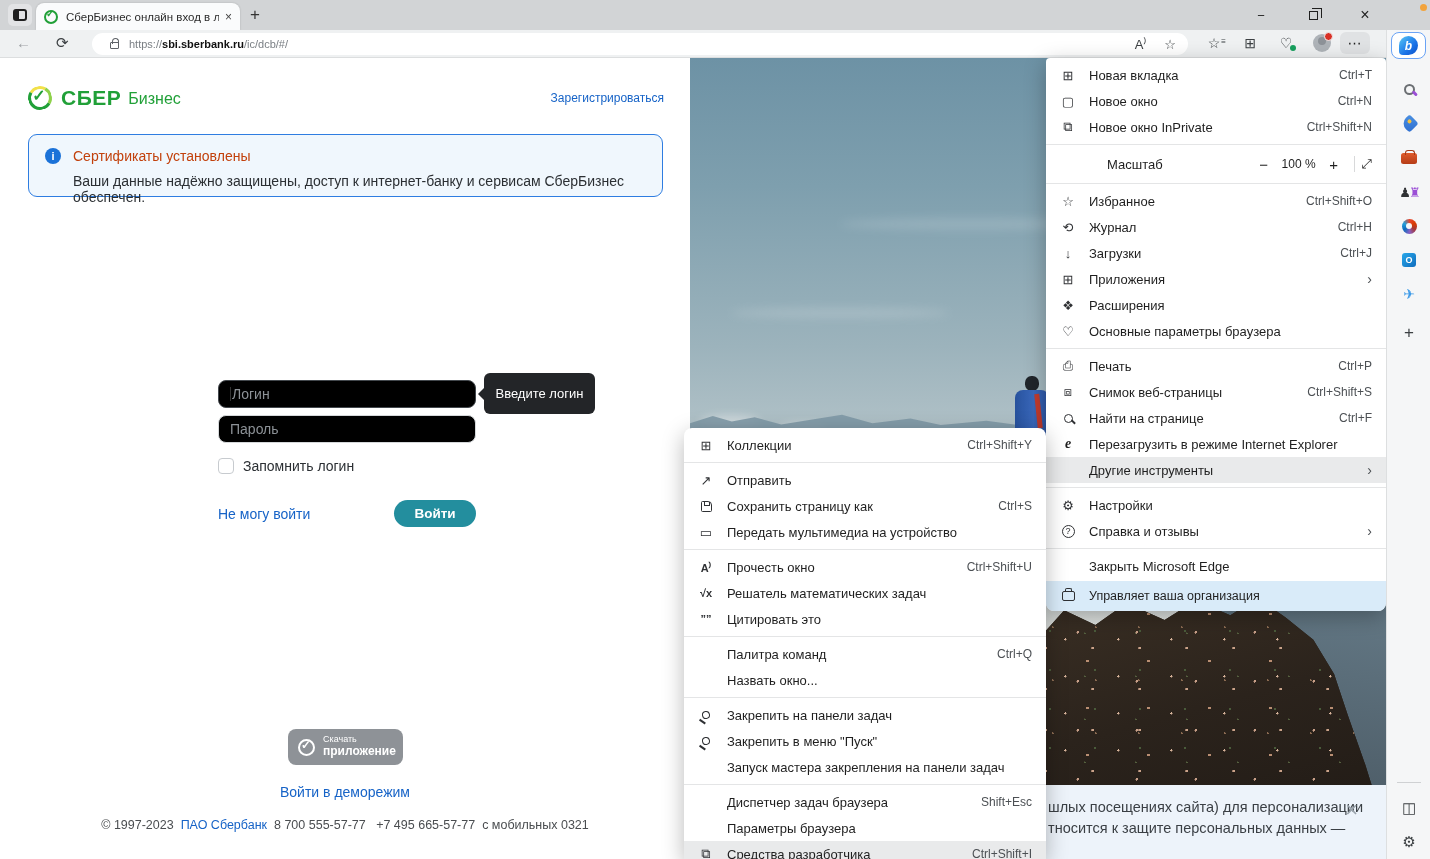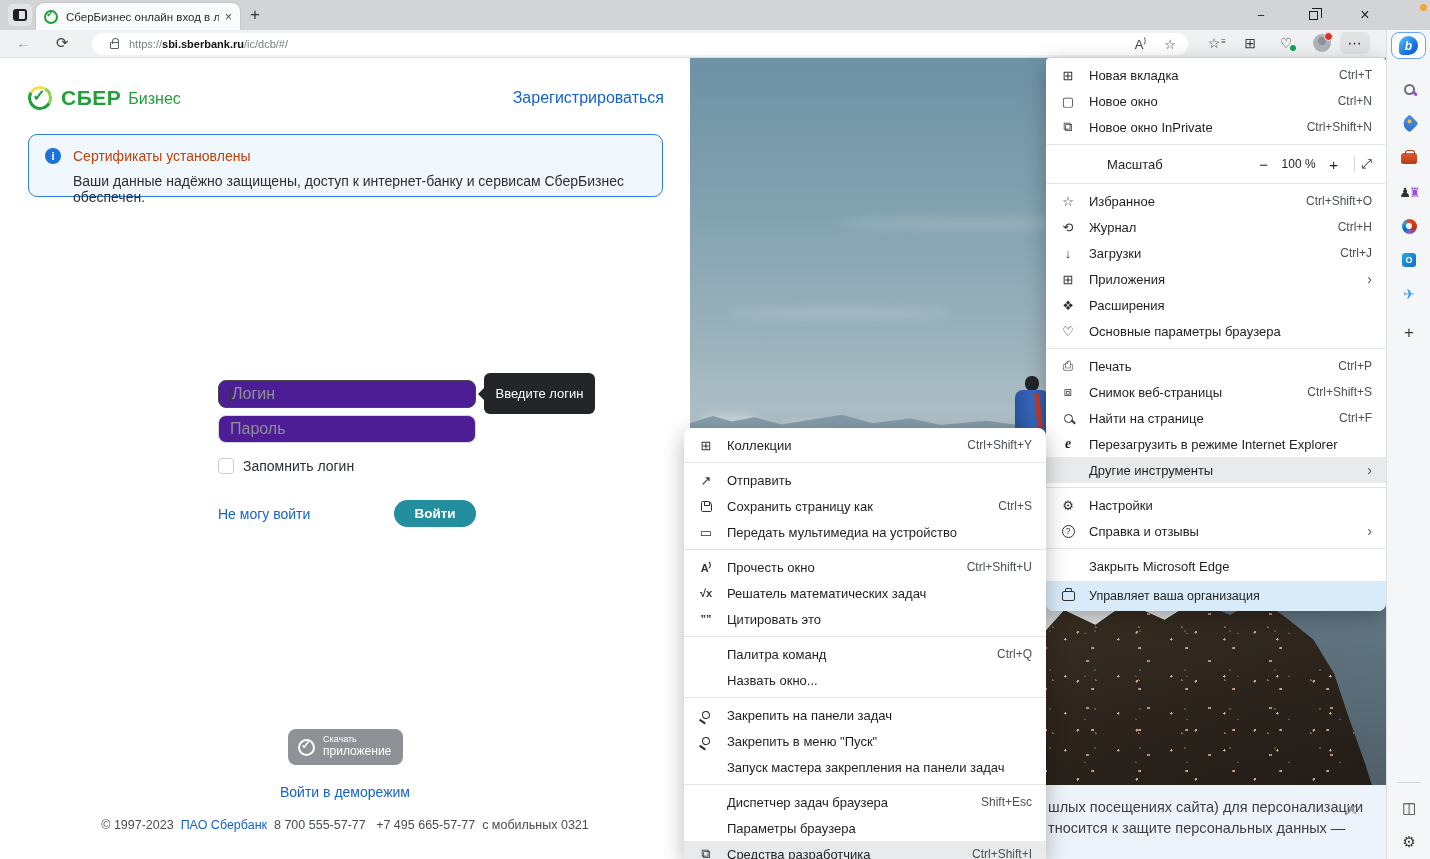--- a/index.html
+++ b/index.html
@@ -61,45 +61,45 @@
   .sb-plus { font-size:17px; color:#3c4043; }
   .sb-div { position:absolute; left:10px; width:24px; height:1px; background:#cfd1d3; }
 
   
   .page { position:absolute; left:0; top:58px; width:690px; height:801px; background:#fff; }
   .logo-row { position:absolute; left:28px; top:28px; right:26px; display:flex; align-items:center; }
   .sber-check { width:24px; height:24px; border:3.5px solid; border-color:#f2e14a #8ed14a #21a038 #21a038; border-radius:50%; position:relative; transform:rotate(-15deg); }
   .sber-check::before { content:"✓"; position:absolute; left:2px; top:-3px; font-size:16px; font-weight:bold; color:#21a038; transform:rotate(15deg); }
   .sber-word { font-size:21px; font-weight:800; color:#21a038; margin-left:9px; letter-spacing:.5px; }
   .sber-biz { font-size:16px; color:#21a038; margin-left:7px; margin-top:2px; }
-  .register { margin-left:auto; font-size:16px; color:#1663c7; }
+  .register { margin-left:auto; font-size:12px; color:#1663c7; }
   .banner { position:absolute; left:28px; top:76px; width:635px; height:63px; border:1px solid #2e7de1; border-radius:9px; background:#f0f7fd; padding:13px 16px 0 16px; }
   .banner-head { display:flex; align-items:center; }
   .info-ic { width:16px; height:16px; border-radius:50%; background:#1b72d8; color:#fff; font-size:11px; font-weight:bold; display:flex; align-items:center; justify-content:center; flex:none; }
   .banner-title { font-size:14px; color:#c2410c; margin-left:12px; }
   .banner-body { font-size:14px; color:#2b2f33; margin:9px 0 0 28px; }
   .form { position:absolute; left:218px; top:322px; width:258px; }
-  .inp { width:258px; height:28px; border-radius:8px; font-size:16px; padding:0 11px; color:#8d9297; display:flex; align-items:center; background:#4c1d95; }
+  .inp { width:258px; height:28px; border-radius:8px; font-size:14px; padding:0 11px; color:#8d9297; display:flex; align-items:center; background:#000000; }
   .inp-login { border:1.8px solid #43484d; }
   .caret { display:inline-block; width:1px; height:14px; background:#333; margin-right:1px; }
   .inp-pass { border:1px solid #d5d8da; margin-top:7px; }
   .chk-row { display:flex; align-items:center; margin-top:15px; }
   .chk { width:16px; height:16px; border:1.5px solid #c7cbcf; border-radius:4px; background:#fff; flex:none; }
   .chk-label { font-size:14px; color:#2b2f33; margin-left:9px; }
   .form-bottom { display:flex; align-items:center; margin-top:26px; }
   .cant-login { font-size:14px; color:#1663c7; }
   .login-btn { margin-left:auto; width:82px; height:27px; border-radius:15px; background:#238e9e; color:#fff; font-size:13.5px; font-weight:bold; display:flex; align-items:center; justify-content:center; }
   .tooltip { position:absolute; left:484px; top:315px; width:111px; height:41px; background:#232528; border-radius:6px; color:#fff; font-size:13px; display:flex; align-items:center; justify-content:center; }
   .tooltip::before { content:""; position:absolute; left:-6px; top:15px; border:6px solid transparent; border-right-color:#232528; border-left:none; }
   .dl-badge { position:absolute; left:288px; top:671px; width:115px; height:36px; background:#8e9297; border-radius:8px; display:flex; align-items:center; padding:0 10px; }
   .dl-check { width:17px; height:17px; border:2.5px solid #fff; border-radius:50%; position:relative; flex:none; }
   .dl-check::before { content:"✓"; position:absolute; left:1px; top:-3px; font-size:12px; font-weight:bold; color:#fff; }
   .dl-text { margin-left:8px; color:#fff; line-height:1.1; }
   .dl-l1 { font-size:9px; }
-  .dl-l2 { font-size:12px; font-weight:normal; }
+  .dl-l2 { font-size:12px; font-weight:bold; }
   .demo-link { position:absolute; left:0; top:726px; width:690px; text-align:center; font-size:14px; color:#1663c7; }
   .footer { position:absolute; left:0; top:760px; width:690px; text-align:center; font-size:12.5px; color:#4a4d50; }
   .footer a { color:#1663c7; text-decoration:none; }
 
   
   .photo { position:absolute; left:690px; top:58px; width:696px; height:801px; overflow:hidden; }
   .sky { position:absolute; inset:0; background:linear-gradient(180deg,#6d92a5 0%,#7e9fae 16%,#9cb3bc 36%,#c3ced1 56%,#e0e3e0 72%,#e9e9e6 86%,#e5e6e3 100%); }
   .cloud { position:absolute; background:rgba(255,255,255,.45); border-radius:50%; filter:blur(5px); }
   .peaks { position:absolute; left:0; top:352px; width:380px; height:24px; background:#7b95a3; clip-path:polygon(0 55%,6% 25%,11% 48%,17% 30%,24% 60%,33% 38%,40% 20%,48% 55%,58% 35%,66% 62%,78% 45%,90% 70%,100% 100%,0 100%); opacity:.85; }
   .person { position:absolute; left:322px; top:318px; width:38px; height:70px; }

